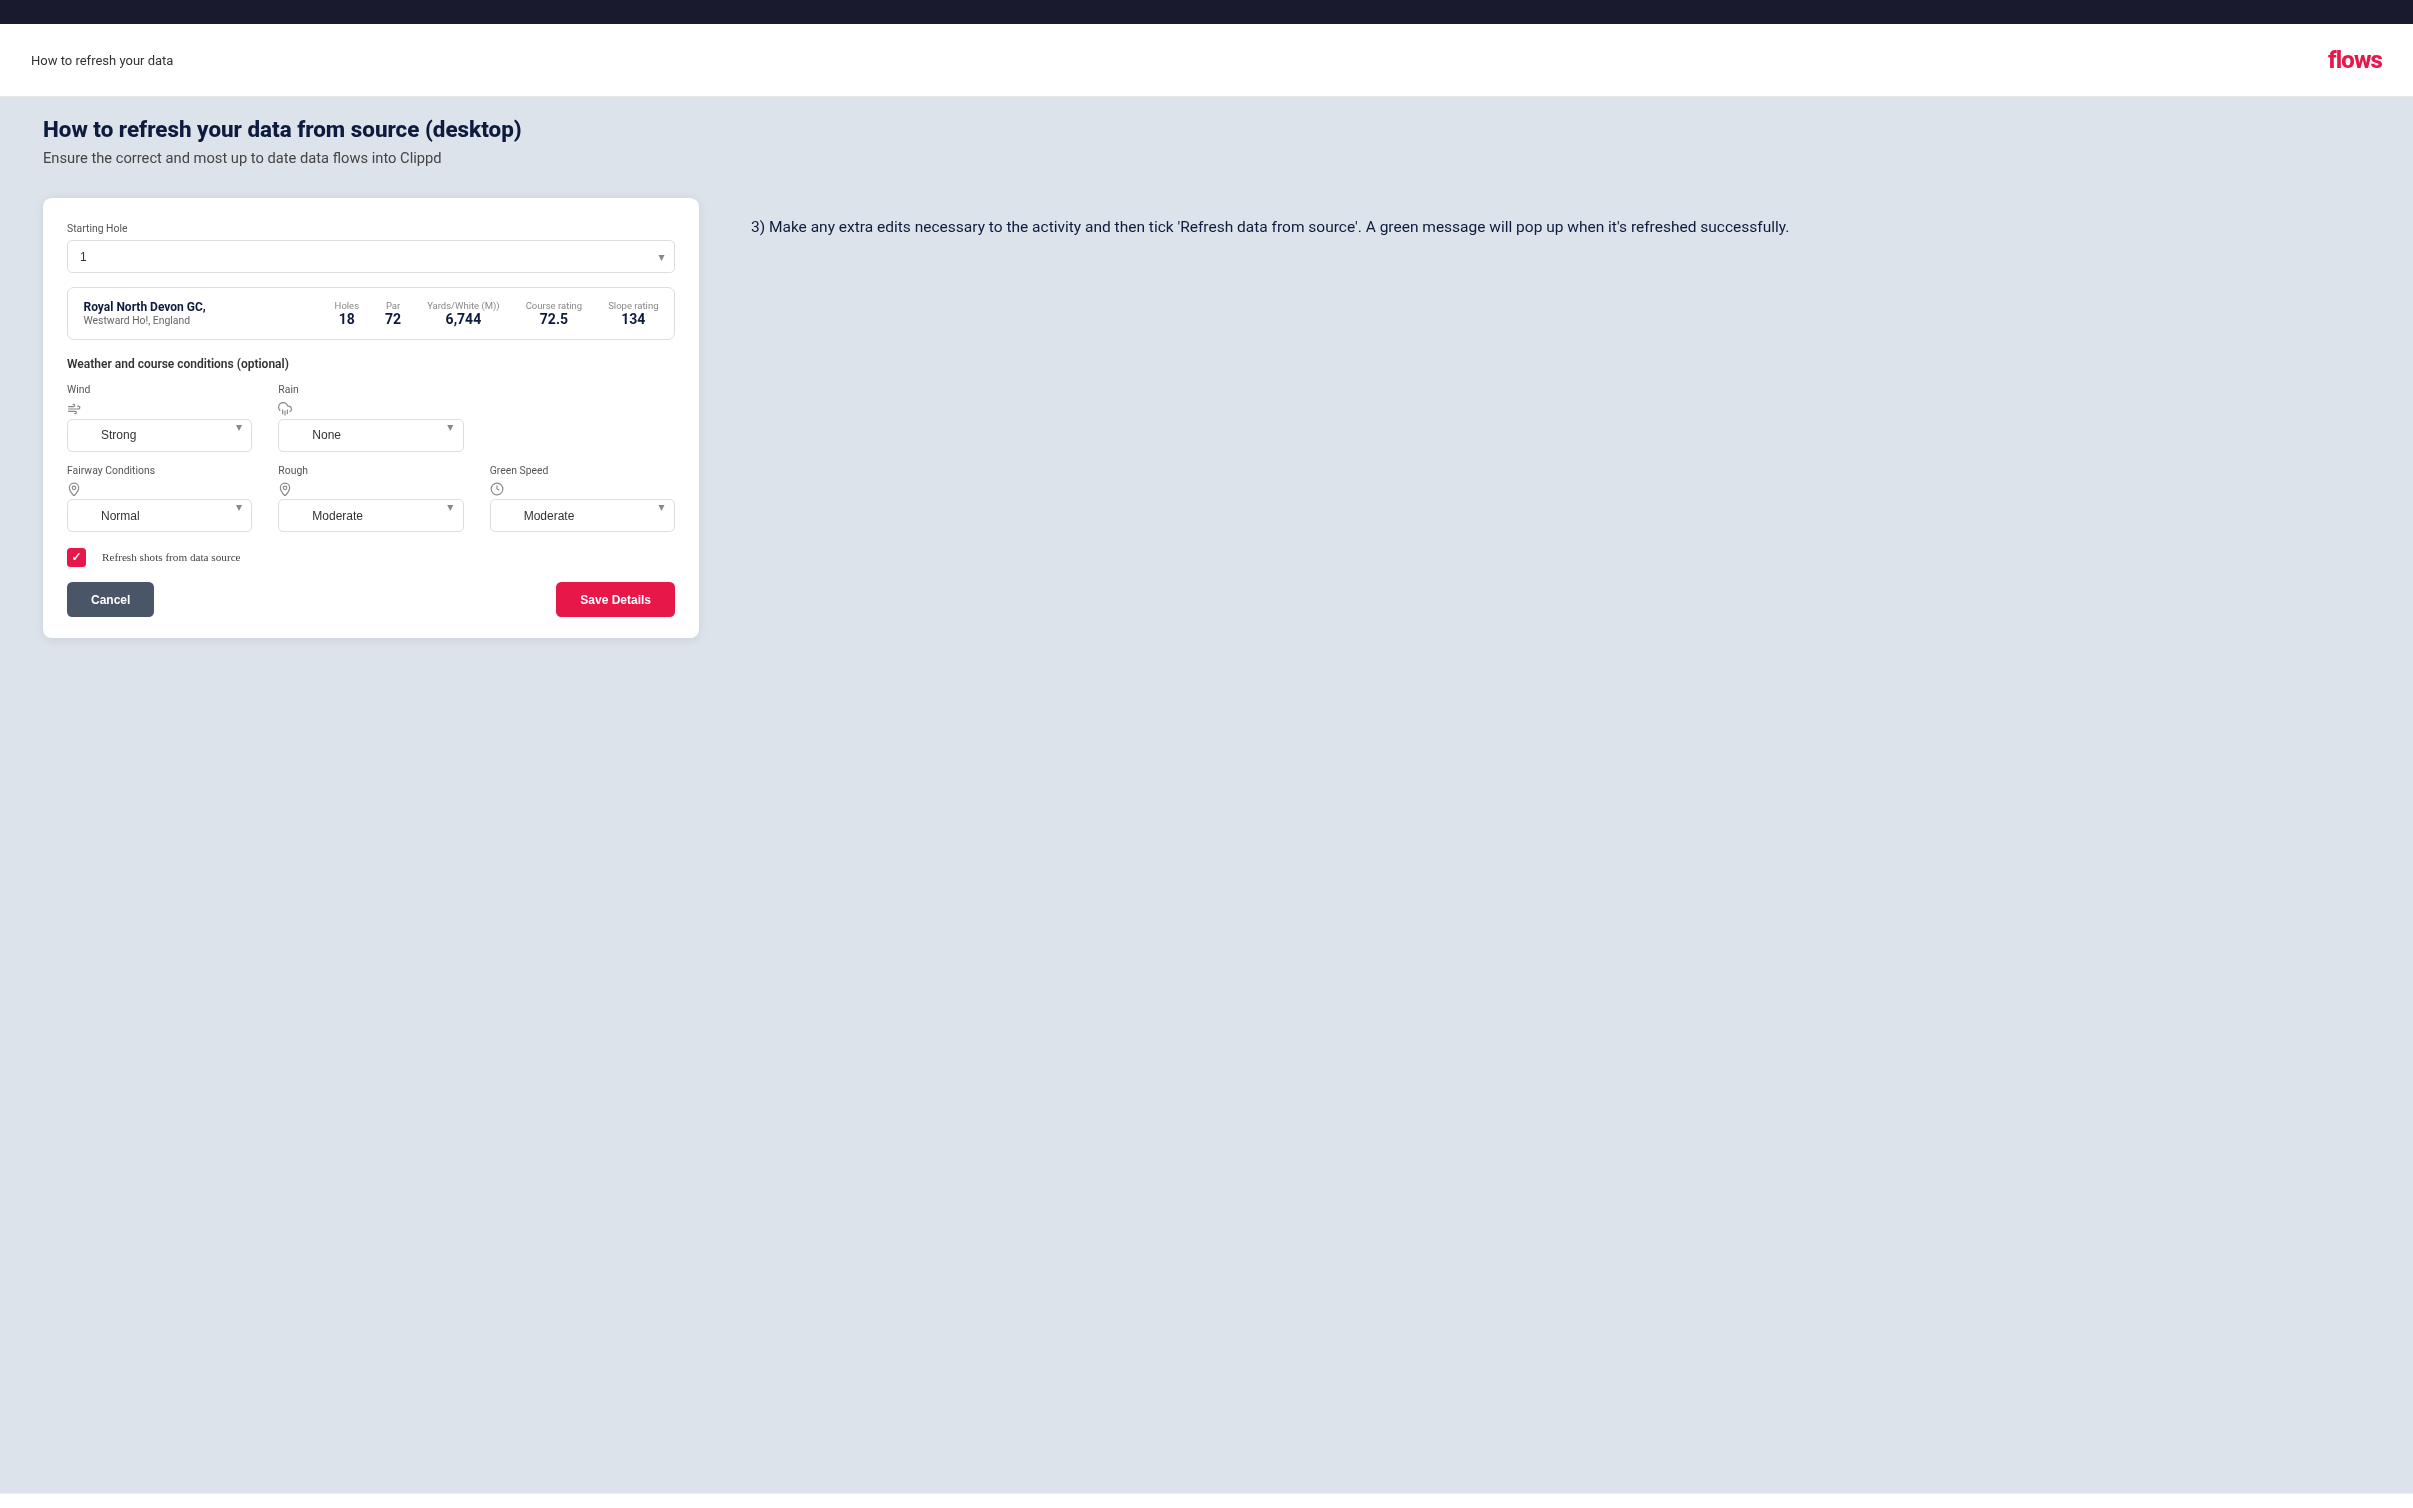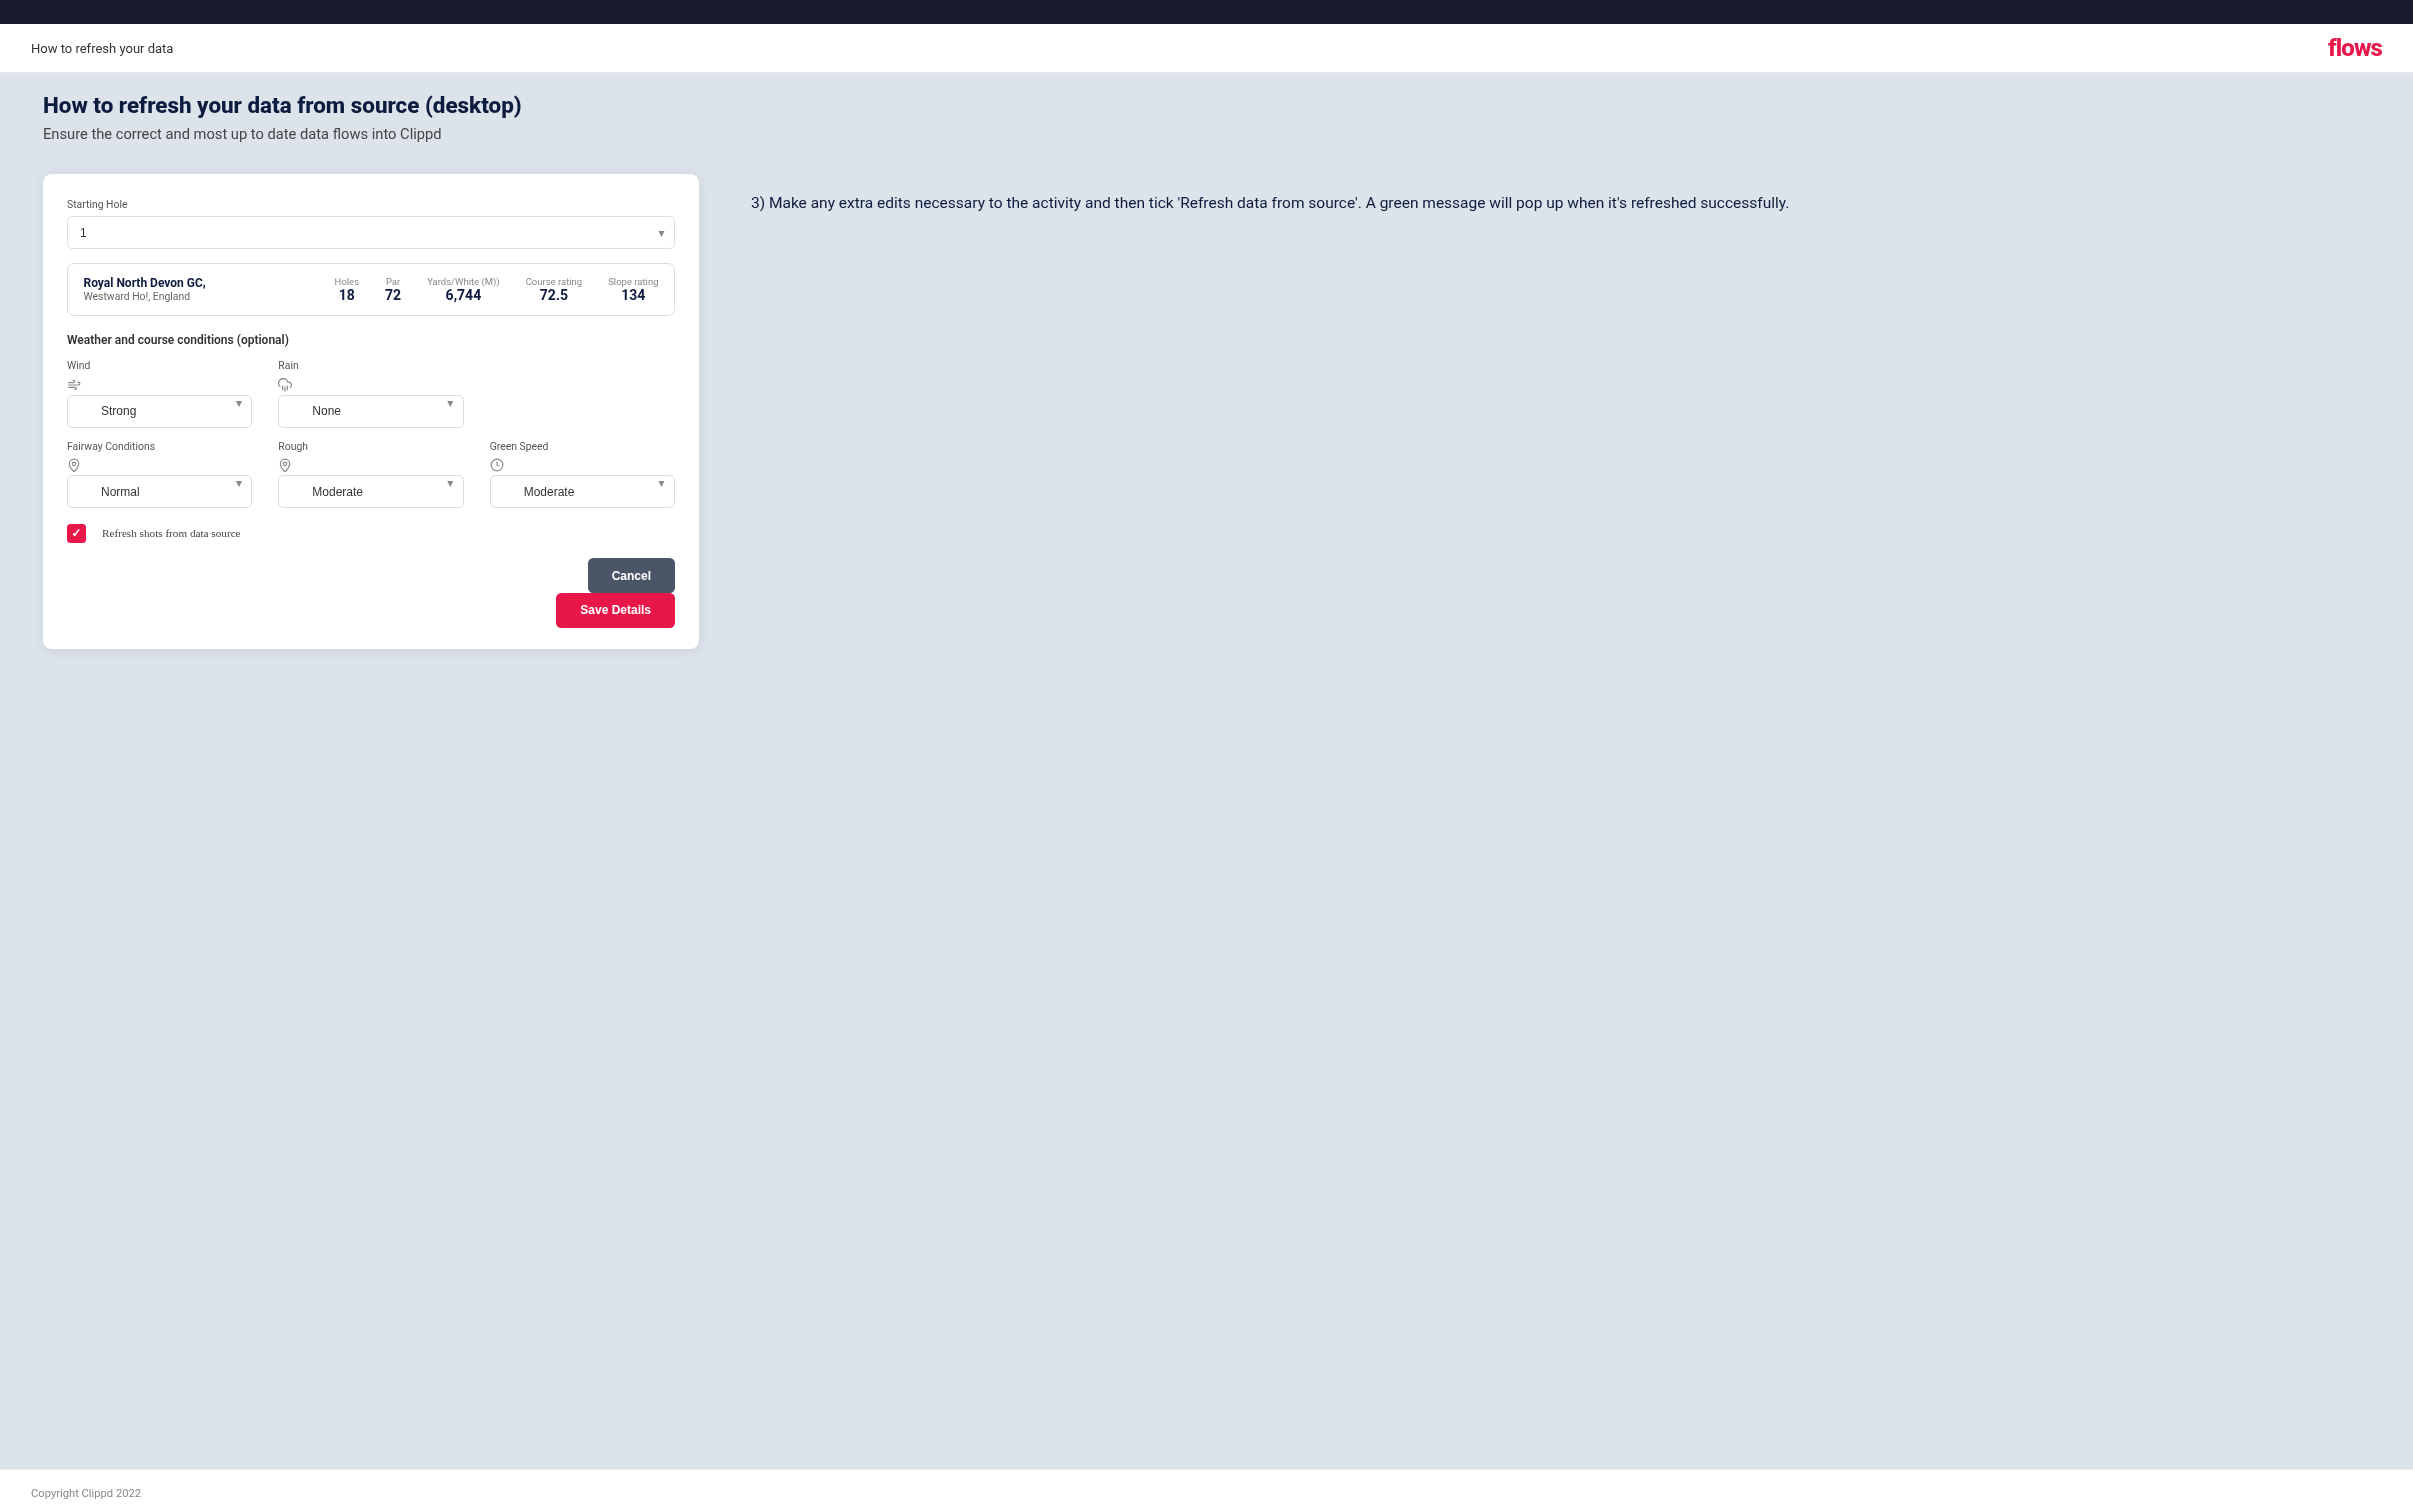--- a/index.html
+++ b/index.html
@@ -7,21 +7,21 @@
 
     .top-bar {
       background: #1a1a2e;
       height: 24px;
     }
 
     .header {
       display: flex;
       align-items: center;
       justify-content: space-between;
-      padding: 10px 31px;
+      padding: 22px 31px;
       background: #fff;
       border-bottom: 1.7px solid #e8e8e8;
     }
 
     .header-title {
       font-size: 13px;
       color: #333;
     }
 
     .logo {
@@ -250,21 +250,20 @@
     .checkbox-label {
       font-size: 11.2px;
       color: #444;
     }
 
     .action-row {
       display: flex;
       justify-content: space-between;
       align-items: flex-end;
       margin-top: 7px;
-      flex-direction: column;
     }
 
     .btn-cancel {
       background: #4a5568;
       color: #fff;
       border: none;
       border-radius: 5.2px;
       padding: 10.4px 24px;
       font-size: 12px;
       font-weight: 600;

